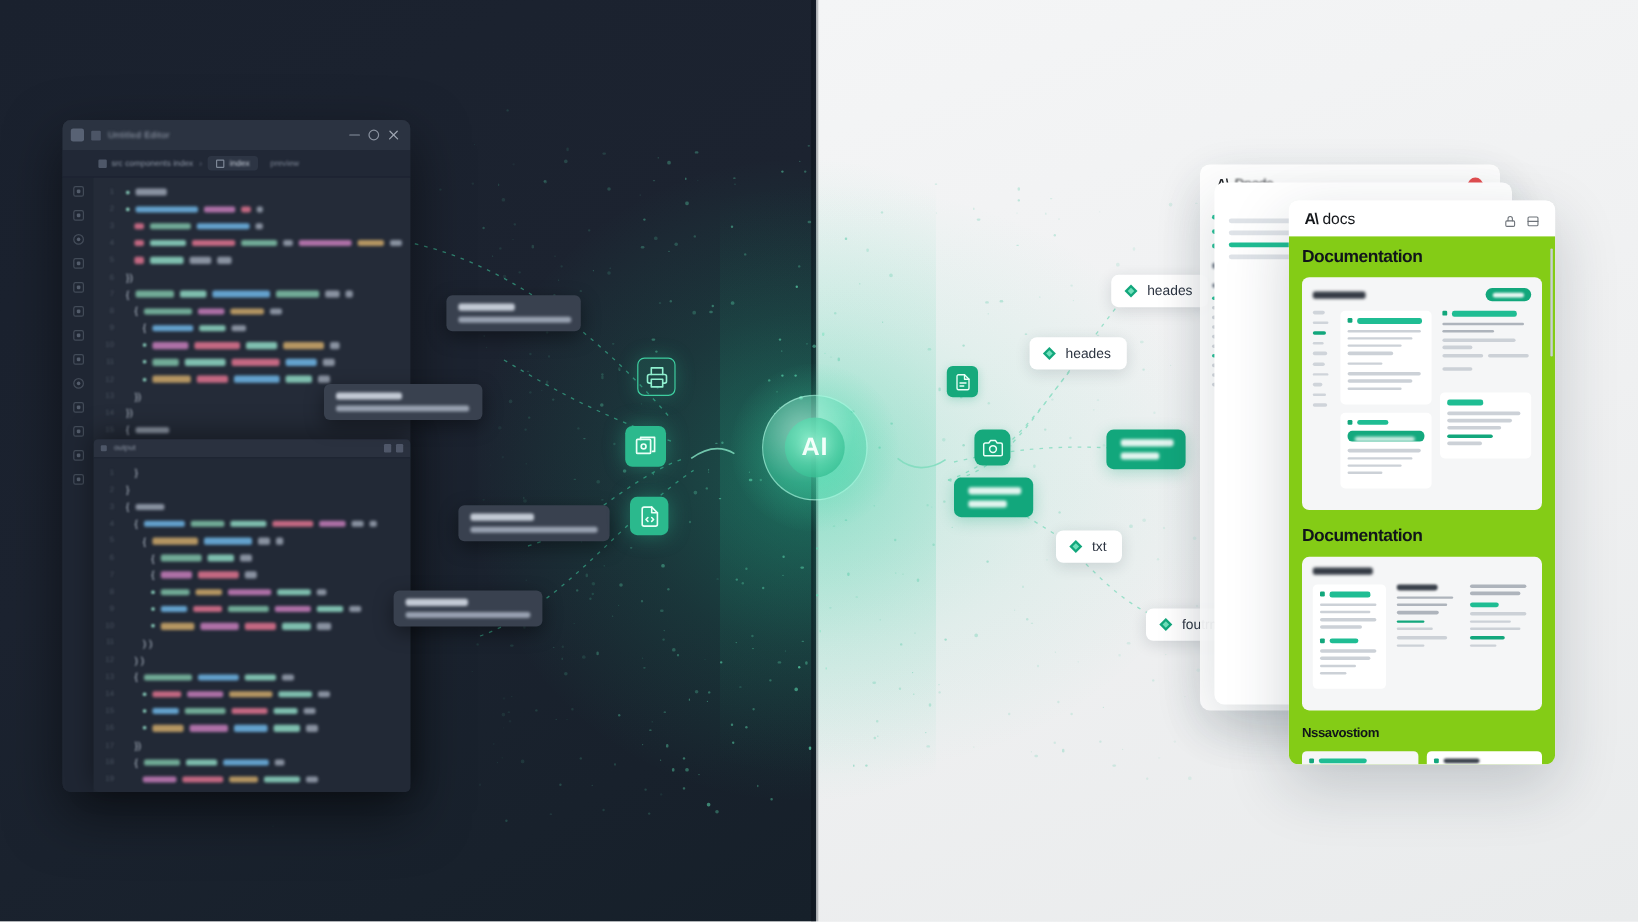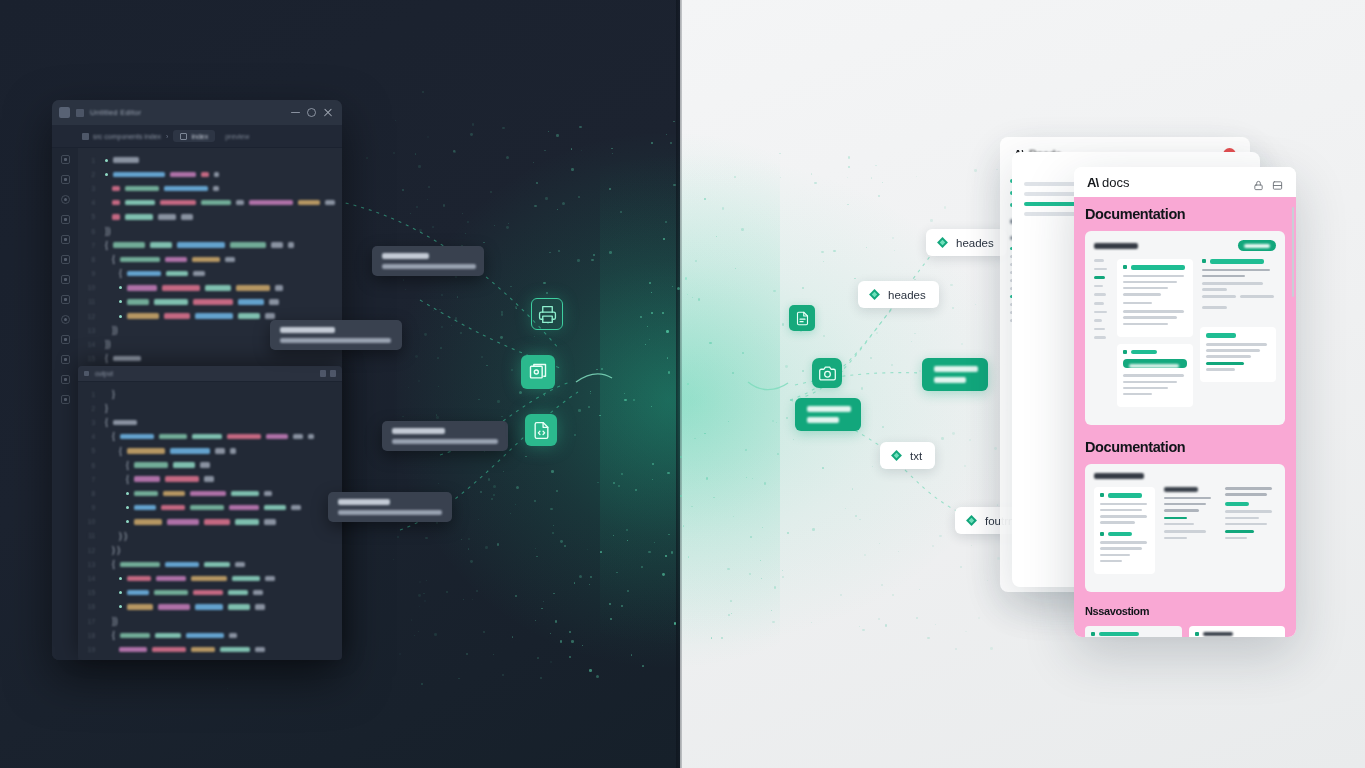--- a/index.html
+++ b/index.html
@@ -205,21 +205,21 @@
   }
   .df-head {
     height: 30px; display: flex; align-items: center; padding: 0 13px;
     background: #fff;
   }
   .df-mark { font-size: 13px; font-weight: 700; color: #14171b; letter-spacing: -1px; }
   .df-name { font-size: 13px; color: #14171b; margin-left: 4px; }
   .df-tools { margin-left: auto; display: flex; gap: 8px; align-items: center; }
   .df-tool { width: 11px; height: 11px; opacity: .75; }
 
-  .df-scroll { height: calc(100% - 30px); overflow: hidden; background: #f9a8d4; padding: 0 0 0 0; }
+  .df-scroll { height: calc(100% - 30px); overflow: hidden; background: #84cc16; padding: 0 0 0 0; }
   .df-sec { padding: 9px 11px 0; }
   .df-h1 { font-size: 14.5px; font-weight: 700; color: #11151a; letter-spacing: -.4px; margin-bottom: 9px; }
   .df-card {
     background: #f5f6f7; border-radius: 6px; padding: 9px 9px 11px;
   }
   .df-card-top { display: flex; align-items: center; margin-bottom: 8px; }
   .df-card-title { height: 6px; width: 44px; border-radius: 2px; background: #353b45; filter: blur(1.2px); }
   .df-btn {
     margin-left: auto; background: #12a77c; border-radius: 9px;
     width: 38px; height: 11px; position: relative;
@@ -1150,20 +1150,26 @@
         <line x1="8" y1="17" x2="13" y2="17"></line>
     </svg>
   </div>
   <div class="licon" style="left:812px;top:358px;width:30px;height:30px;border-radius:7px;">
     <svg width="17" height="17" viewBox="0 0 24 24" fill="none" stroke="#eafff7" stroke-width="1.8" stroke-linecap="round" stroke-linejoin="round">
       <path d="M23 19a2 2 0 0 1-2 2H3a2 2 0 0 1-2-2V8a2 2 0 0 1 2-2h4l2-3h6l2 3h4a2 2 0 0 1 2 2z"></path>
         <circle cx="12" cy="13" r="4"></circle>
     </svg>
   </div>
 
+  <div style="position:absolute;left:635px;top:329px;width:88px;height:88px;">
+    <div style="position:absolute;inset:-26px;border-radius:50%;background:radial-gradient(circle,rgba(60,215,165,0.45) 0%,rgba(60,215,165,0.16) 45%,rgba(60,215,165,0) 72%);"></div>
+    <div style="position:absolute;inset:0;border-radius:50%;background:radial-gradient(circle at 38% 34%, rgba(210,255,240,0.55), rgba(70,215,170,0.42) 55%, rgba(45,190,145,0.30) 100%);border:1.4px solid rgba(190,255,235,0.55);"></div>
+    <div style="position:absolute;left:19px;top:19px;width:50px;height:50px;border-radius:50%;background:radial-gradient(circle at 40% 35%, rgba(120,235,195,0.85), rgba(30,175,130,0.75));"></div>
+    <div style="position:absolute;inset:0;display:flex;align-items:center;justify-content:center;font-size:21px;font-weight:600;color:#f2fffa;letter-spacing:.5px;text-shadow:0 0 10px rgba(255,255,255,.5);">AI</div>
+  </div>
 
   <div id="pills">
       <div class="pill" style="left:926px;top:229px;">
         <svg class="pill-dia" viewBox="0 0 24 24">
           <path d="M12 2 L22 12 L12 22 L2 12 Z" fill="#12a77c"></path>
           <path d="M12 7 L17 12 L12 17 L7 12 Z" fill="#6fe0bb"></path>
         </svg>
         <span class="pill-txt">heades</span>
       </div>
       <div class="pill" style="left:858px;top:281px;">

